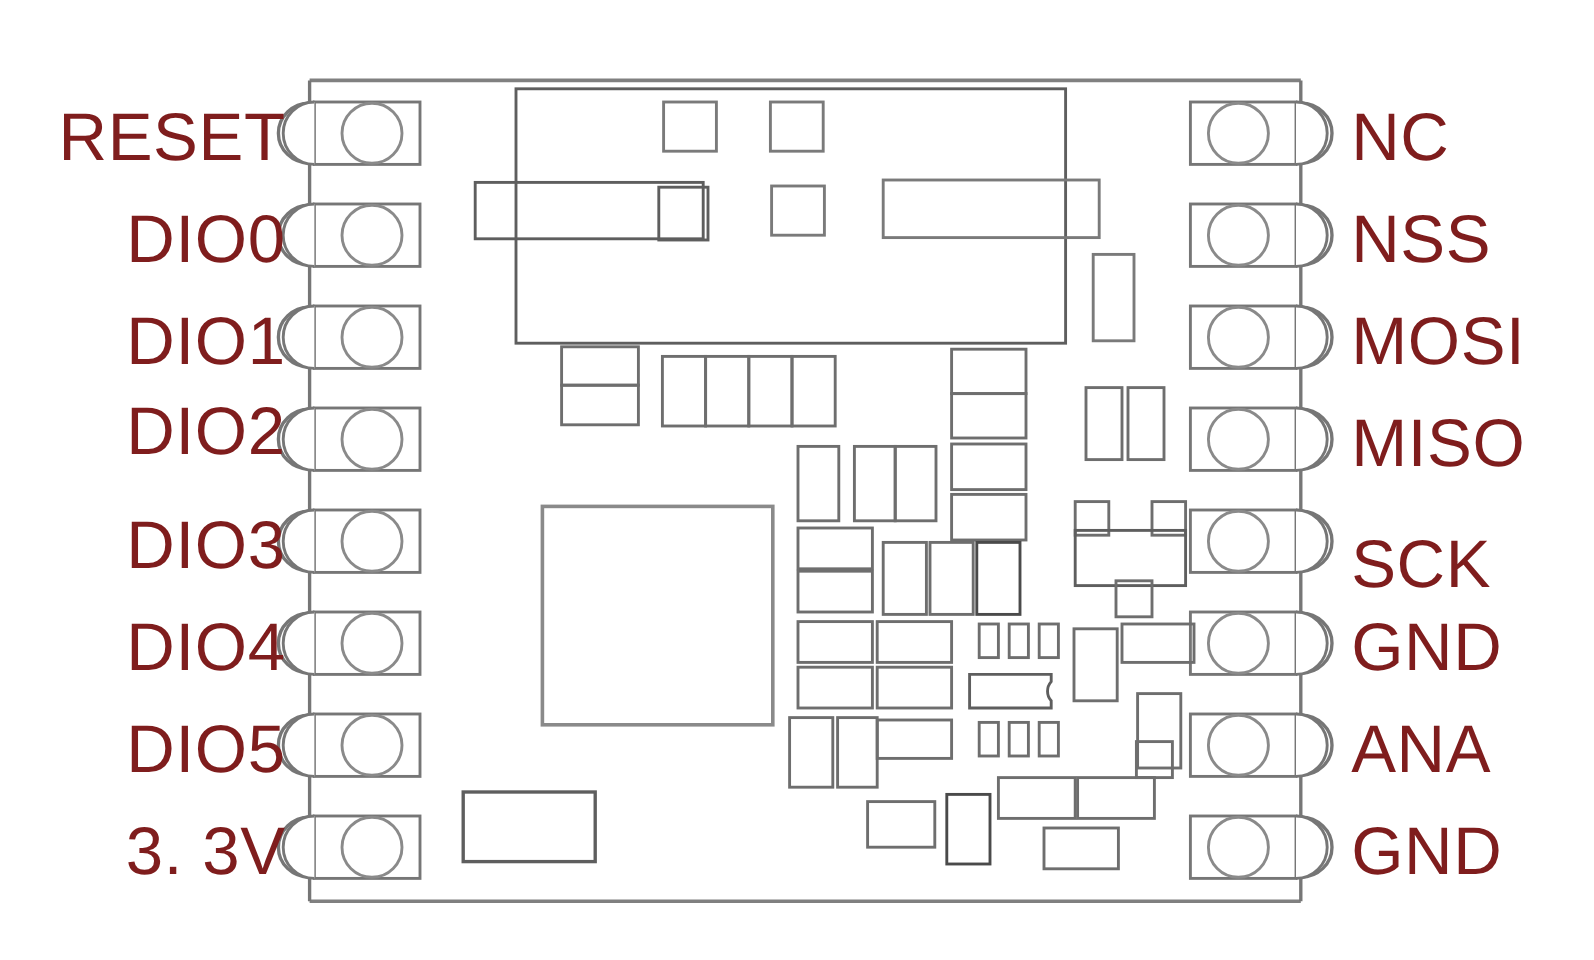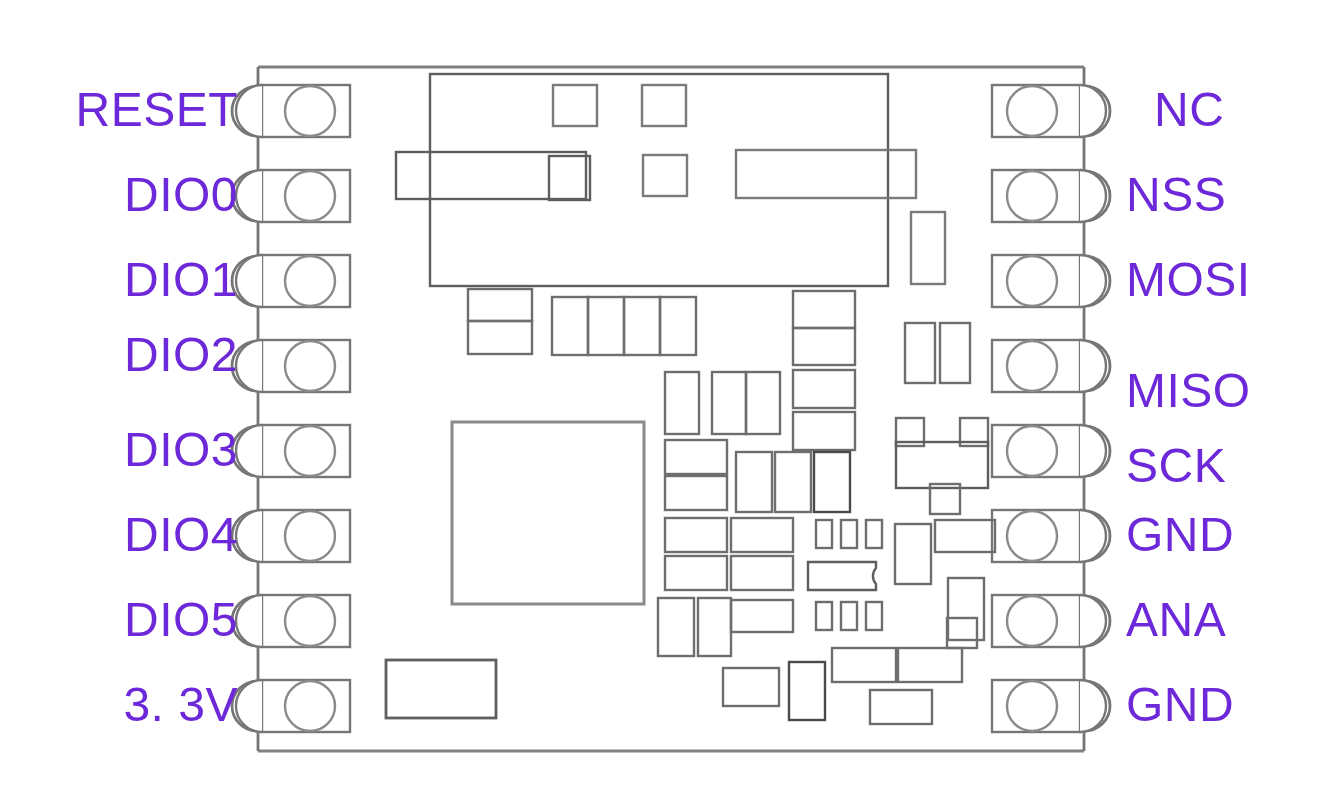--- a/index.html
+++ b/index.html
@@ -23,23 +23,23 @@
   #board-svg {
     position: absolute;
     left: 0;
     top: 0;
     width: 1328px;
     height: 800px;
   }
   .pin-label {
     position: absolute;
     font-family: "Liberation Sans", sans-serif;
-    font-size: 48px;
+    font-size: 56px;
     font-weight: 400;
-    color: #6d28d9;
+    color: #7f1d1d;
     letter-spacing: 0.5px;
     white-space: nowrap;
     line-height: 1;
   }
   .pin-label.left {
     right: 1090px;
     text-align: right;
   }
   .pin-label.right {
     left: 1126px;
@@ -276,22 +276,22 @@
 
   <div class="pin-label left" style="top:86px;">RESET</div>
   <div class="pin-label left" style="top:171px;text-align:right;">DIO0</div>
   <div class="pin-label left" style="top:256px;">DIO1</div>
   <div class="pin-label left" style="top:331px;">DIO2</div>
   <div class="pin-label left" style="top:426px;">DIO3</div>
   <div class="pin-label left" style="top:511px;">DIO4</div>
   <div class="pin-label left" style="top:596px;">DIO5</div>
   <div class="pin-label left" style="top:681px;">3. 3V</div>
 
-  <div class="pin-label right" style="top:86px;margin-left:28px;">NC</div>
+  <div class="pin-label right" style="top:86px;">NC</div>
   <div class="pin-label right" style="top:256px;">MOSI</div>
   <div class="pin-label right" style="top:171px;">NSS</div>
-  <div class="pin-label right" style="top:341px;margin-top:26px;">MISO</div>
+  <div class="pin-label right" style="top:341px;">MISO</div>
   <div class="pin-label right" style="top:442px;">SCK</div>
   <div class="pin-label right" style="top:511px;">GND</div>
   <div class="pin-label right" style="top:596px;">ANA</div>
   <div class="pin-label right" style="top:681px;">GND</div>
 
 </div>
 
 </body></html>

